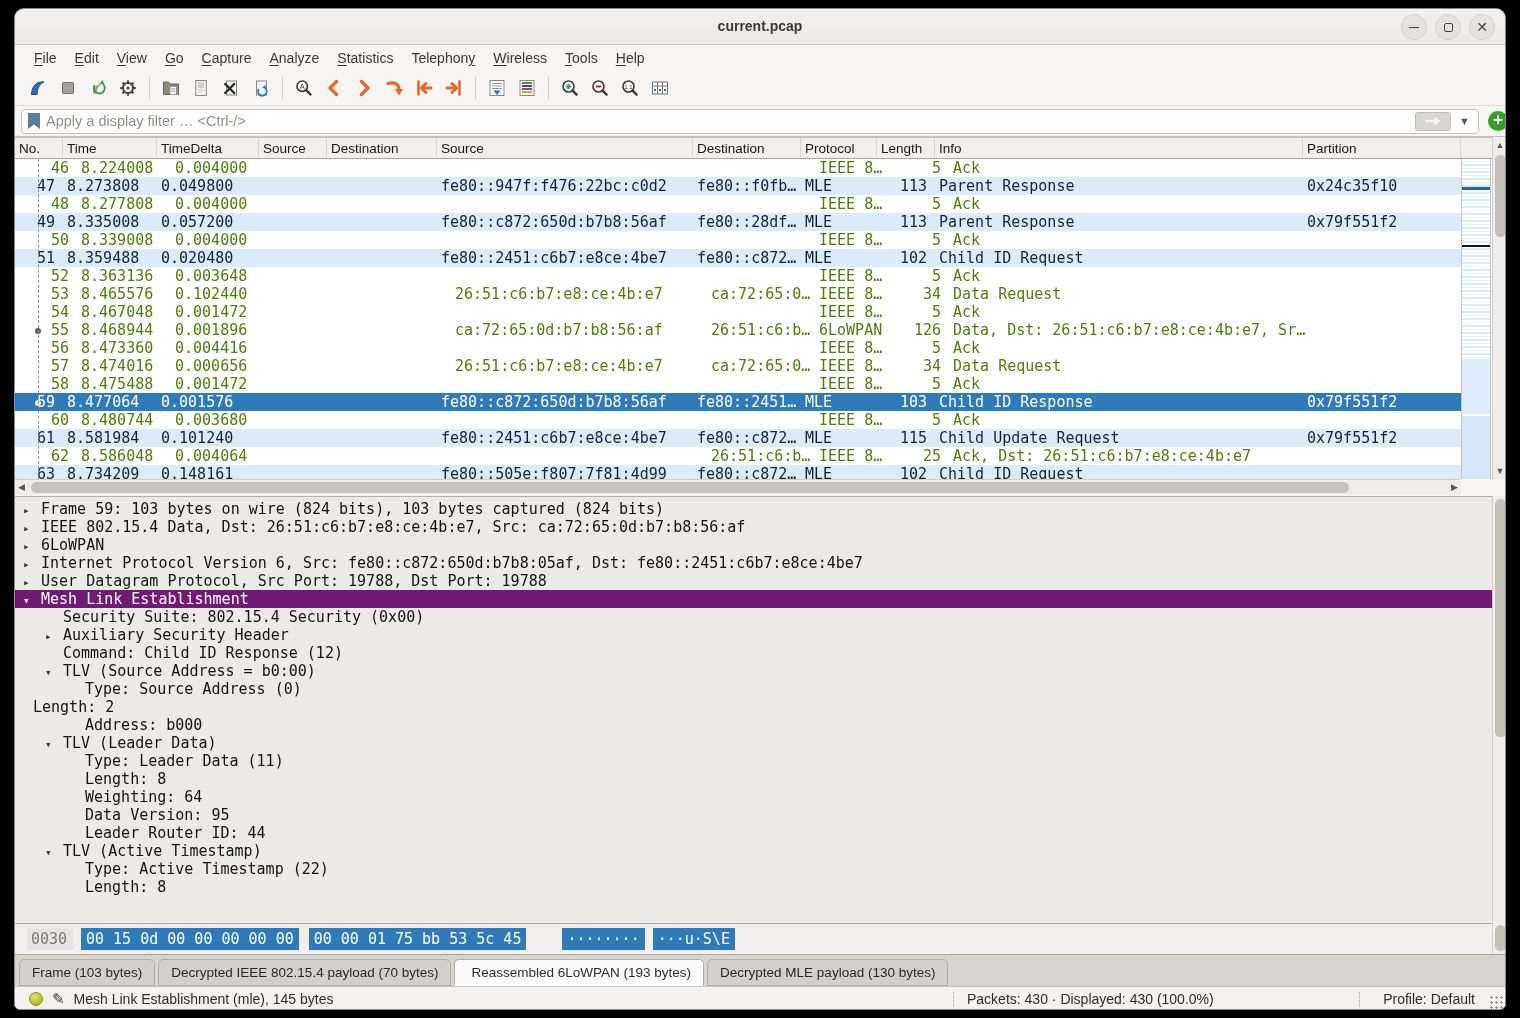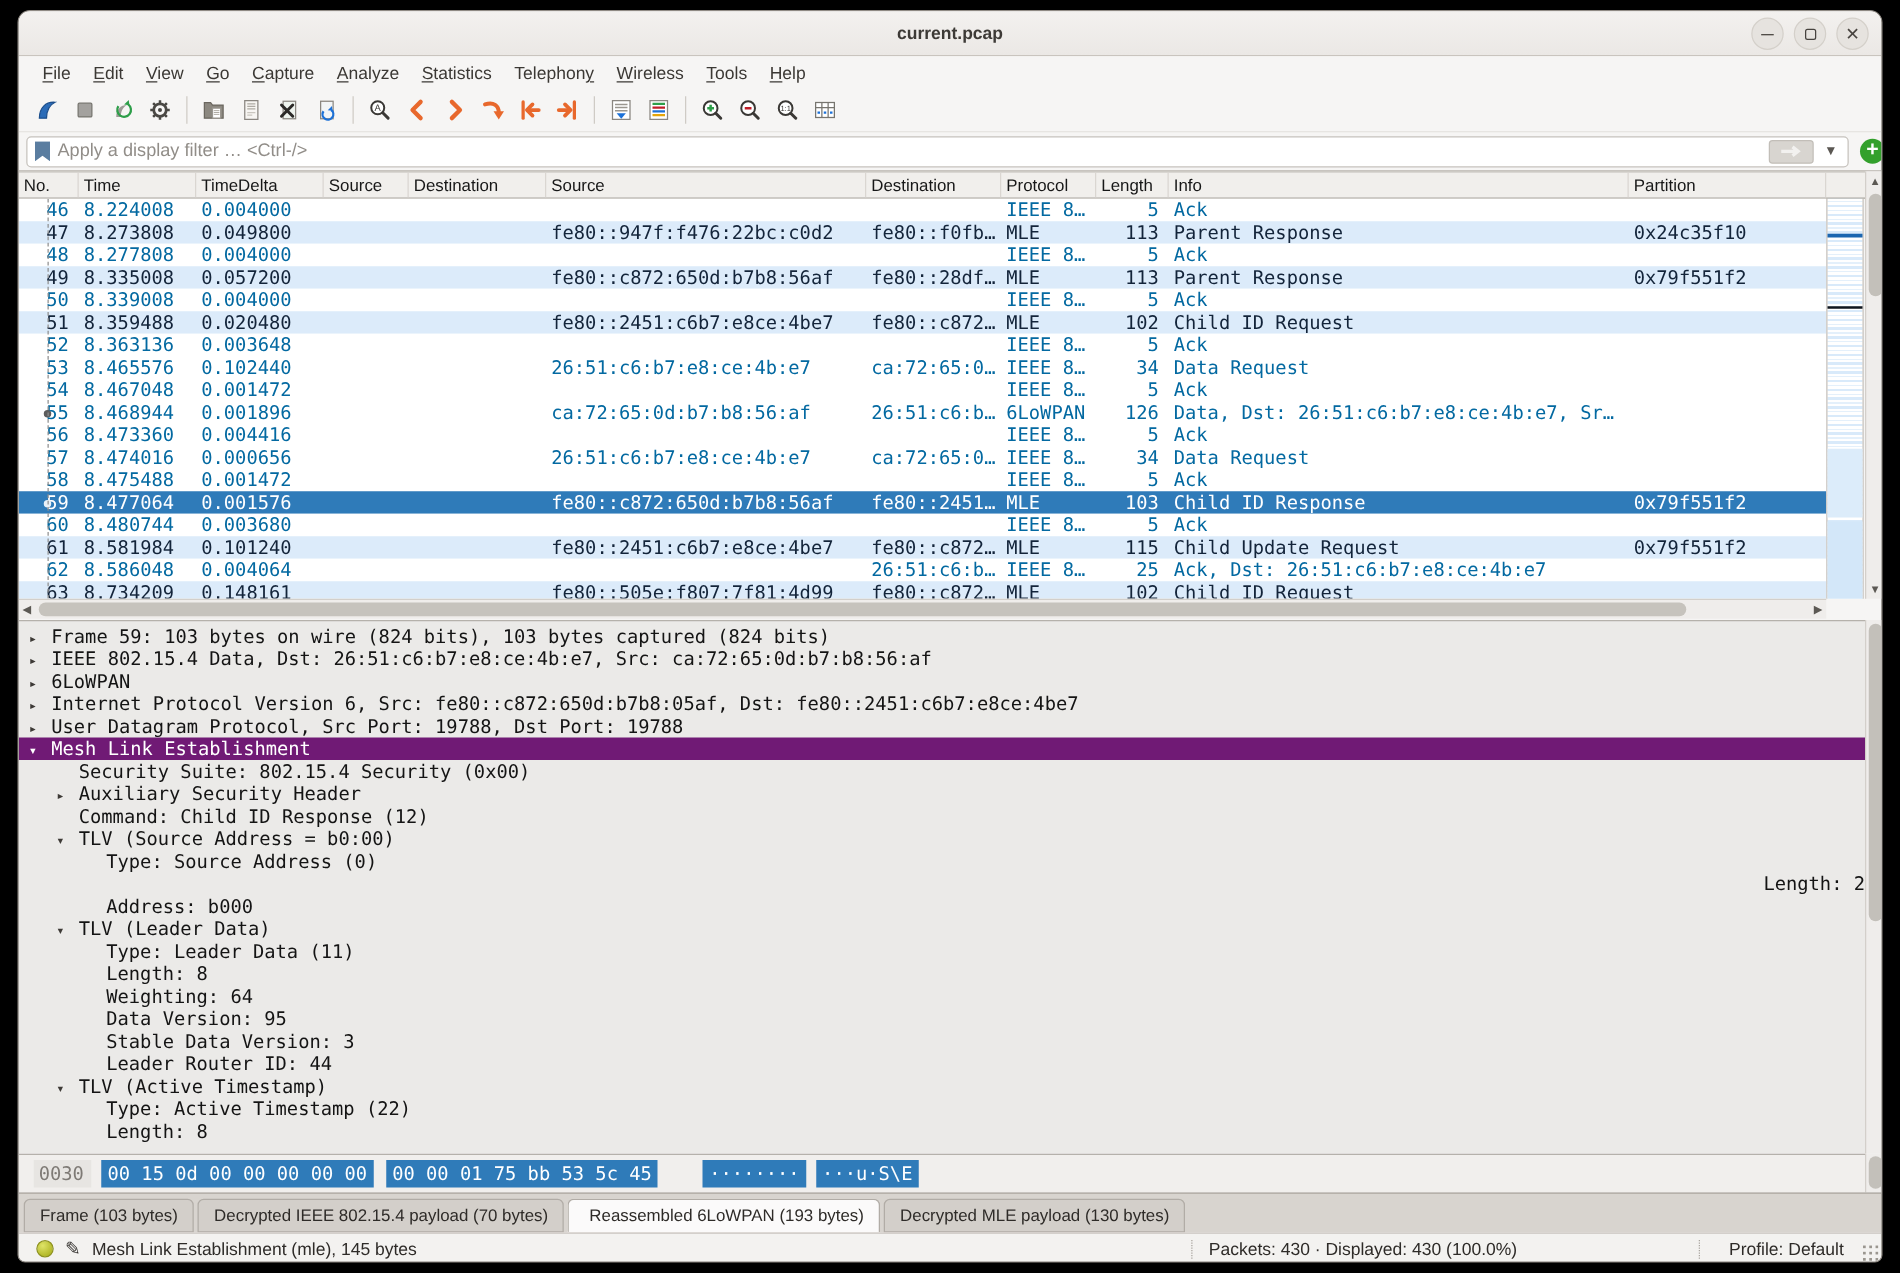--- a/index.html
+++ b/index.html
@@ -49,21 +49,21 @@
   .plus-btn { width:20px; height:20px; border-radius:50%; background:#33a02c; margin-left:9px;
     color:#fff; font-size:17px; line-height:18px; text-align:center; font-weight:bold; flex:0 0 auto; }
 
   
   .pl-header { position:absolute; left:0; top:128px; width:100%; height:22px; background:#f1efec;
     border-top:1px solid #c2beb8; border-bottom:1px solid #aaa69f; display:flex; overflow:hidden; }
   .pl-hcell { height:100%; font-size:13.5px; color:#171717; padding:3px 0 0 4px;
     border-right:1px solid #dad6d1; overflow:hidden; white-space:nowrap; flex:0 0 auto; }
   .pl-rows { position:absolute; left:0; top:150px; width:1446px; height:320px; overflow:hidden; background:#fff; }
   .pl-row { height:18px; white-space:nowrap; position:relative; }
-  .pl-row.plain { background:#fff; color:#0369a1; }
+  .pl-row.plain { background:#fff; color:#4d7c0f;padding-left:14px; }
   .pl-row.mle { background:#dcebfa; color:#13243a; }
   .pl-row.selected { background:#2f7bb9; color:#fff; }
   .pl-cell { display:inline-block; height:18px; font-size:15px; line-height:18px;
     padding:0 4px; overflow:hidden; vertical-align:top; white-space:pre;
     font-family:"DejaVu Sans Mono","Liberation Mono",monospace; }
   .pl-cell.right { text-align:right; padding-right:8px; }
   .dashed-line { position:absolute; left:23px; top:0; bottom:0; width:0;
     border-left:1px dashed #8f8f8f; pointer-events:none; }
   .row-marker { position:absolute; left:20px; top:6.5px; width:6px; height:6px;
     border-radius:50%; background:#5c5c5c; }
@@ -373,28 +373,27 @@
       <div class="dt-line" style="padding-left: 8px;"><span class="dt-arrow">▸</span><span class="dt-text">IEEE 802.15.4 Data, Dst: 26:51:c6:b7:e8:ce:4b:e7, Src: ca:72:65:0d:b7:b8:56:af</span></div>
       <div class="dt-line" style="padding-left: 8px;"><span class="dt-arrow">▸</span><span class="dt-text">6LoWPAN</span></div>
       <div class="dt-line" style="padding-left: 8px;"><span class="dt-arrow">▸</span><span class="dt-text">Internet Protocol Version 6, Src: fe80::c872:650d:b7b8:05af, Dst: fe80::2451:c6b7:e8ce:4be7</span></div>
       <div class="dt-line" style="padding-left: 8px;"><span class="dt-arrow">▸</span><span class="dt-text">User Datagram Protocol, Src Port: 19788, Dst Port: 19788</span></div>
       <div class="dt-line sel" style="padding-left: 8px;"><span class="dt-arrow">▾</span><span class="dt-text">Mesh Link Establishment</span></div>
       <div class="dt-line" style="padding-left: 30px;"><span class="dt-arrow"></span><span class="dt-text">Security Suite: 802.15.4 Security (0x00)</span></div>
       <div class="dt-line" style="padding-left: 30px;"><span class="dt-arrow">▸</span><span class="dt-text">Auxiliary Security Header</span></div>
       <div class="dt-line" style="padding-left: 30px;"><span class="dt-arrow"></span><span class="dt-text">Command: Child ID Response (12)</span></div>
       <div class="dt-line" style="padding-left: 30px;"><span class="dt-arrow">▾</span><span class="dt-text">TLV (Source Address = b0:00)</span></div>
       <div class="dt-line" style="padding-left: 52px;"><span class="dt-arrow"></span><span class="dt-text">Type: Source Address (0)</span></div>
-      <div class="dt-line" style=" text-align: right;"><span class="dt-arrow"></span><span class="dt-text">Length: 2</span></div>
+      <div class="dt-line" style=""><span class="dt-arrow"></span><span class="dt-text">Length: 2</span></div>
       <div class="dt-line" style="padding-left: 52px;"><span class="dt-arrow"></span><span class="dt-text">Address: b000</span></div>
       <div class="dt-line" style="padding-left: 30px;"><span class="dt-arrow">▾</span><span class="dt-text">TLV (Leader Data)</span></div>
       <div class="dt-line" style="padding-left: 52px;"><span class="dt-arrow"></span><span class="dt-text">Type: Leader Data (11)</span></div>
       <div class="dt-line" style="padding-left: 52px;"><span class="dt-arrow"></span><span class="dt-text">Length: 8</span></div>
       <div class="dt-line" style="padding-left: 52px;"><span class="dt-arrow"></span><span class="dt-text">Weighting: 64</span></div>
       <div class="dt-line" style="padding-left: 52px;"><span class="dt-arrow"></span><span class="dt-text">Data Version: 95</span></div>
-      <div class="dt-line" style="padding-left: 52px;"><span class="dt-arrow"></span><span class="dt-text">Stable Data Version: 3</span></div>
       <div class="dt-line" style="padding-left: 52px;"><span class="dt-arrow"></span><span class="dt-text">Leader Router ID: 44</span></div>
       <div class="dt-line" style="padding-left: 30px;"><span class="dt-arrow">▾</span><span class="dt-text">TLV (Active Timestamp)</span></div>
       <div class="dt-line" style="padding-left: 52px;"><span class="dt-arrow"></span><span class="dt-text">Type: Active Timestamp (22)</span></div>
       <div class="dt-line" style="padding-left: 52px;"><span class="dt-arrow"></span><span class="dt-text">Length: 8</span></div>
     </div>
 
   <div class="scroll-v detail-vscroll">
     <span class="sb-thumb" style="top:3px;height:238px"></span>
   </div>
 

